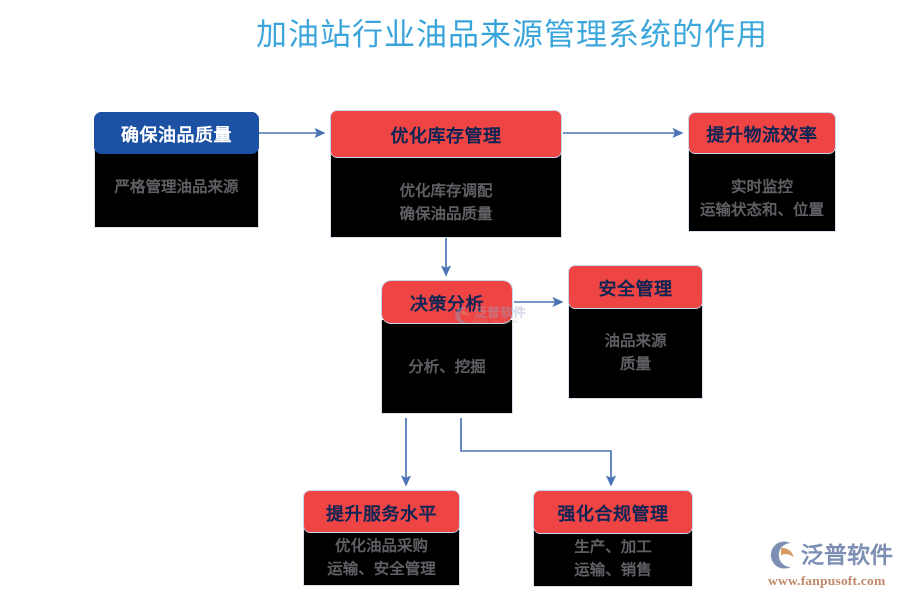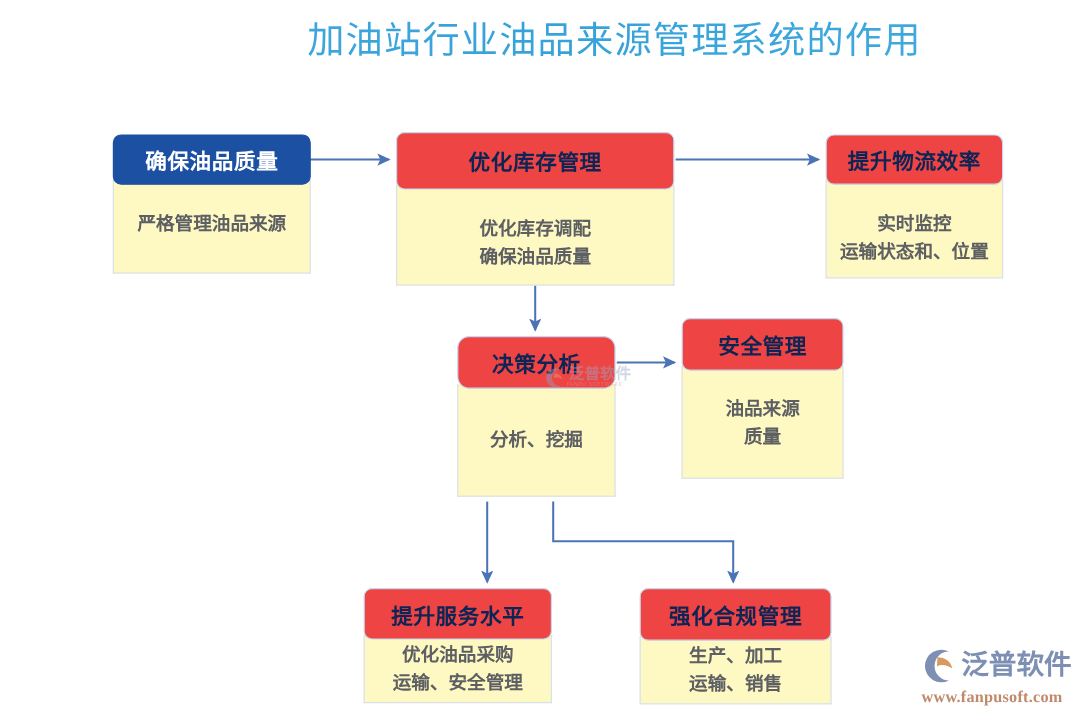--- a/index.html
+++ b/index.html
@@ -78,21 +78,21 @@
   .node-head.dark {
     background: #1b50a3;
     border: 1px solid #1b50a3;
     color: #ffffff;
   }
   .node-body {
     box-sizing: border-box;
     width: 100%;
     border: 1px solid #d9e2ec;
     border-top: none;
-    background: #fef9c3;
+    background: #000000;
     color: #5d5f63;
     font-size: 15.5px;
     font-weight: bold;
     line-height: 23px;
     text-align: center;
     padding-top: 26px;
     position: relative;
     margin-top: -4px;
     padding-left: 4px;
     padding-right: 4px;

